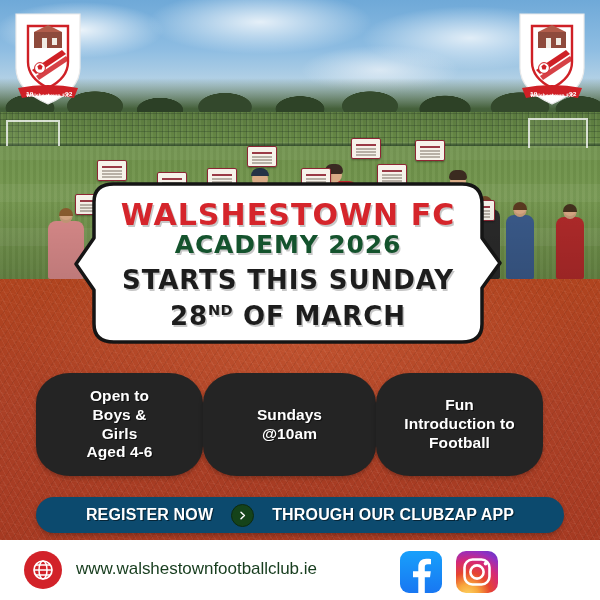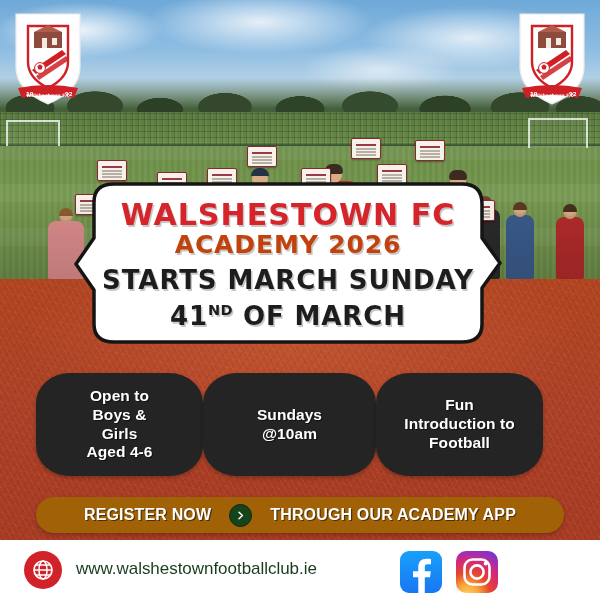--- a/index.html
+++ b/index.html
@@ -127,21 +127,21 @@
     position:absolute; left:0; top:0; width:432px; height:170px;
     display:flex; flex-direction:column; align-items:center;
     justify-content:center; gap:1px; padding-top:4px;
   }
   .hl {
     font-family:"DejaVu Sans", sans-serif;
     font-weight:700; letter-spacing:.035em; line-height:1.06;
     text-align:center; white-space:nowrap;
   }
   .hl-1 { font-size:30px; color:#d5252b; text-shadow:1.5px 2px 0 rgba(0,0,0,.22); }
-  .hl-2 { font-size:25px; color:#c2410c; text-shadow:1.5px 2px 0 rgba(0,0,0,.22); }
+  .hl-2 { font-size:25px; color:#14532d; text-shadow:1.5px 2px 0 rgba(0,0,0,.22); }
   .hl-3 { font-size:26px; color:#1d1d1d; text-shadow:1.5px 2px 0 rgba(0,0,0,.22); margin-top:7px; }
   .hl-4 { font-size:26px; color:#1d1d1d; text-shadow:1.5px 2px 0 rgba(0,0,0,.22); margin-top:7px; }
   .sup { font-size:.56em; vertical-align:super; letter-spacing:.02em; }
 
   
   .pills {
     position:absolute; left:36px; top:373px; width:528px; height:103px;
     display:flex; align-items:stretch;
   }
   .pill {
@@ -154,21 +154,21 @@
     box-shadow: 0 2px 4px rgba(0,0,0,.25);
   }
   .pill-1 { width:167px; }
   .pill-2 { width:173px; }
   .pill-3 { width:167px; }
   .pill-line { display:block; }
 
   
   .register-bar {
     position:absolute; left:36px; top:497px; width:528px; height:36px;
-    background:#a16207; border-radius:18px;
+    background:#0c4a6e; border-radius:18px;
     display:flex; align-items:center; justify-content:center; gap:18px;
     box-shadow:0 2px 4px rgba(0,0,0,.25);
   }
   .reg-text {
     color:#ffffff; font-weight:700; font-size:16px; letter-spacing:.01em;
     text-shadow:1.2px 1.2px 0 rgba(0,0,0,.5); white-space:nowrap;
   }
   .arrow-circle {
     width:23px; height:23px; border-radius:50%;
     background:#15431a; border:1.5px solid #0d2a10;
@@ -333,22 +333,22 @@
       <path d="M22 24 Q22 6 42 6 L150 6 Q168 6 186 6 L390 6 Q410 6 410 26
                L410 60 L428 85 L410 110 L410 146 Q410 164 390 164
                L200 164 Q180 164 160 164 L42 164 Q22 164 22 146
                L22 112 L4 86 L22 60 Z" fill="#ffffff" stroke="#151515" stroke-width="3.5" stroke-linejoin="round"></path>
       <path d="M32 30 Q32 16 48 16 L386 16 Q400 16 400 30 L400 62 L416 86 L400 110
                L400 142 Q400 156 386 156 L48 156 Q32 156 32 142 L32 110 L16 86 L32 62 Z" fill="none" stroke="#151515" stroke-width="2.6" stroke-linejoin="round" opacity="0"></path>
     </svg>
     <div class="banner-text">
       <div class="hl hl-1">WALSHESTOWN FC</div>
       <div class="hl hl-2">ACADEMY 2026</div>
-      <div class="hl hl-3">STARTS MARCH SUNDAY</div>
-      <div class="hl hl-4"><span>41</span><span class="sup">ND</span>&nbsp;<span>OF MARCH</span></div>
+      <div class="hl hl-3">STARTS THIS SUNDAY</div>
+      <div class="hl hl-4"><span>28</span><span class="sup">ND</span>&nbsp;<span>OF MARCH</span></div>
     </div>
   </div>
 
   <div class="pills">
     <div class="pill pill-1">
       <div>
         <span class="pill-line">Open to</span>
         <span class="pill-line">Boys &amp;</span>
         <span class="pill-line">Girls</span>
         <span class="pill-line">Aged 4-6</span>
@@ -369,21 +369,21 @@
     </div>
   </div>
 
   <div class="register-bar">
     <span class="reg-text">REGISTER NOW</span>
     <span class="arrow-circle">
       <svg width="11" height="11" viewBox="0 0 11 11">
         <path d="M4 2.2 L7.4 5.5 L4 8.8" fill="none" stroke="#ffffff" stroke-width="1.5" stroke-linecap="round" stroke-linejoin="round"></path>
       </svg>
     </span>
-    <span class="reg-text">THROUGH OUR ACADEMY APP</span>
+    <span class="reg-text">THROUGH OUR CLUBZAP APP</span>
   </div>
 
   <div class="footer">
     <span class="globe-badge">
       <svg width="24" height="24" viewBox="0 0 24 24">
         <circle cx="12" cy="12" r="9" fill="none" stroke="#ffffff" stroke-width="1.7"></circle>
         <ellipse cx="12" cy="12" rx="4" ry="9" fill="none" stroke="#ffffff" stroke-width="1.5"></ellipse>
         <line x1="3" y1="12" x2="21" y2="12" stroke="#ffffff" stroke-width="1.5"></line>
         <path d="M4.6 7 H19.4 M4.6 17 H19.4" stroke="#ffffff" stroke-width="1.3" fill="none"></path>
       </svg>

